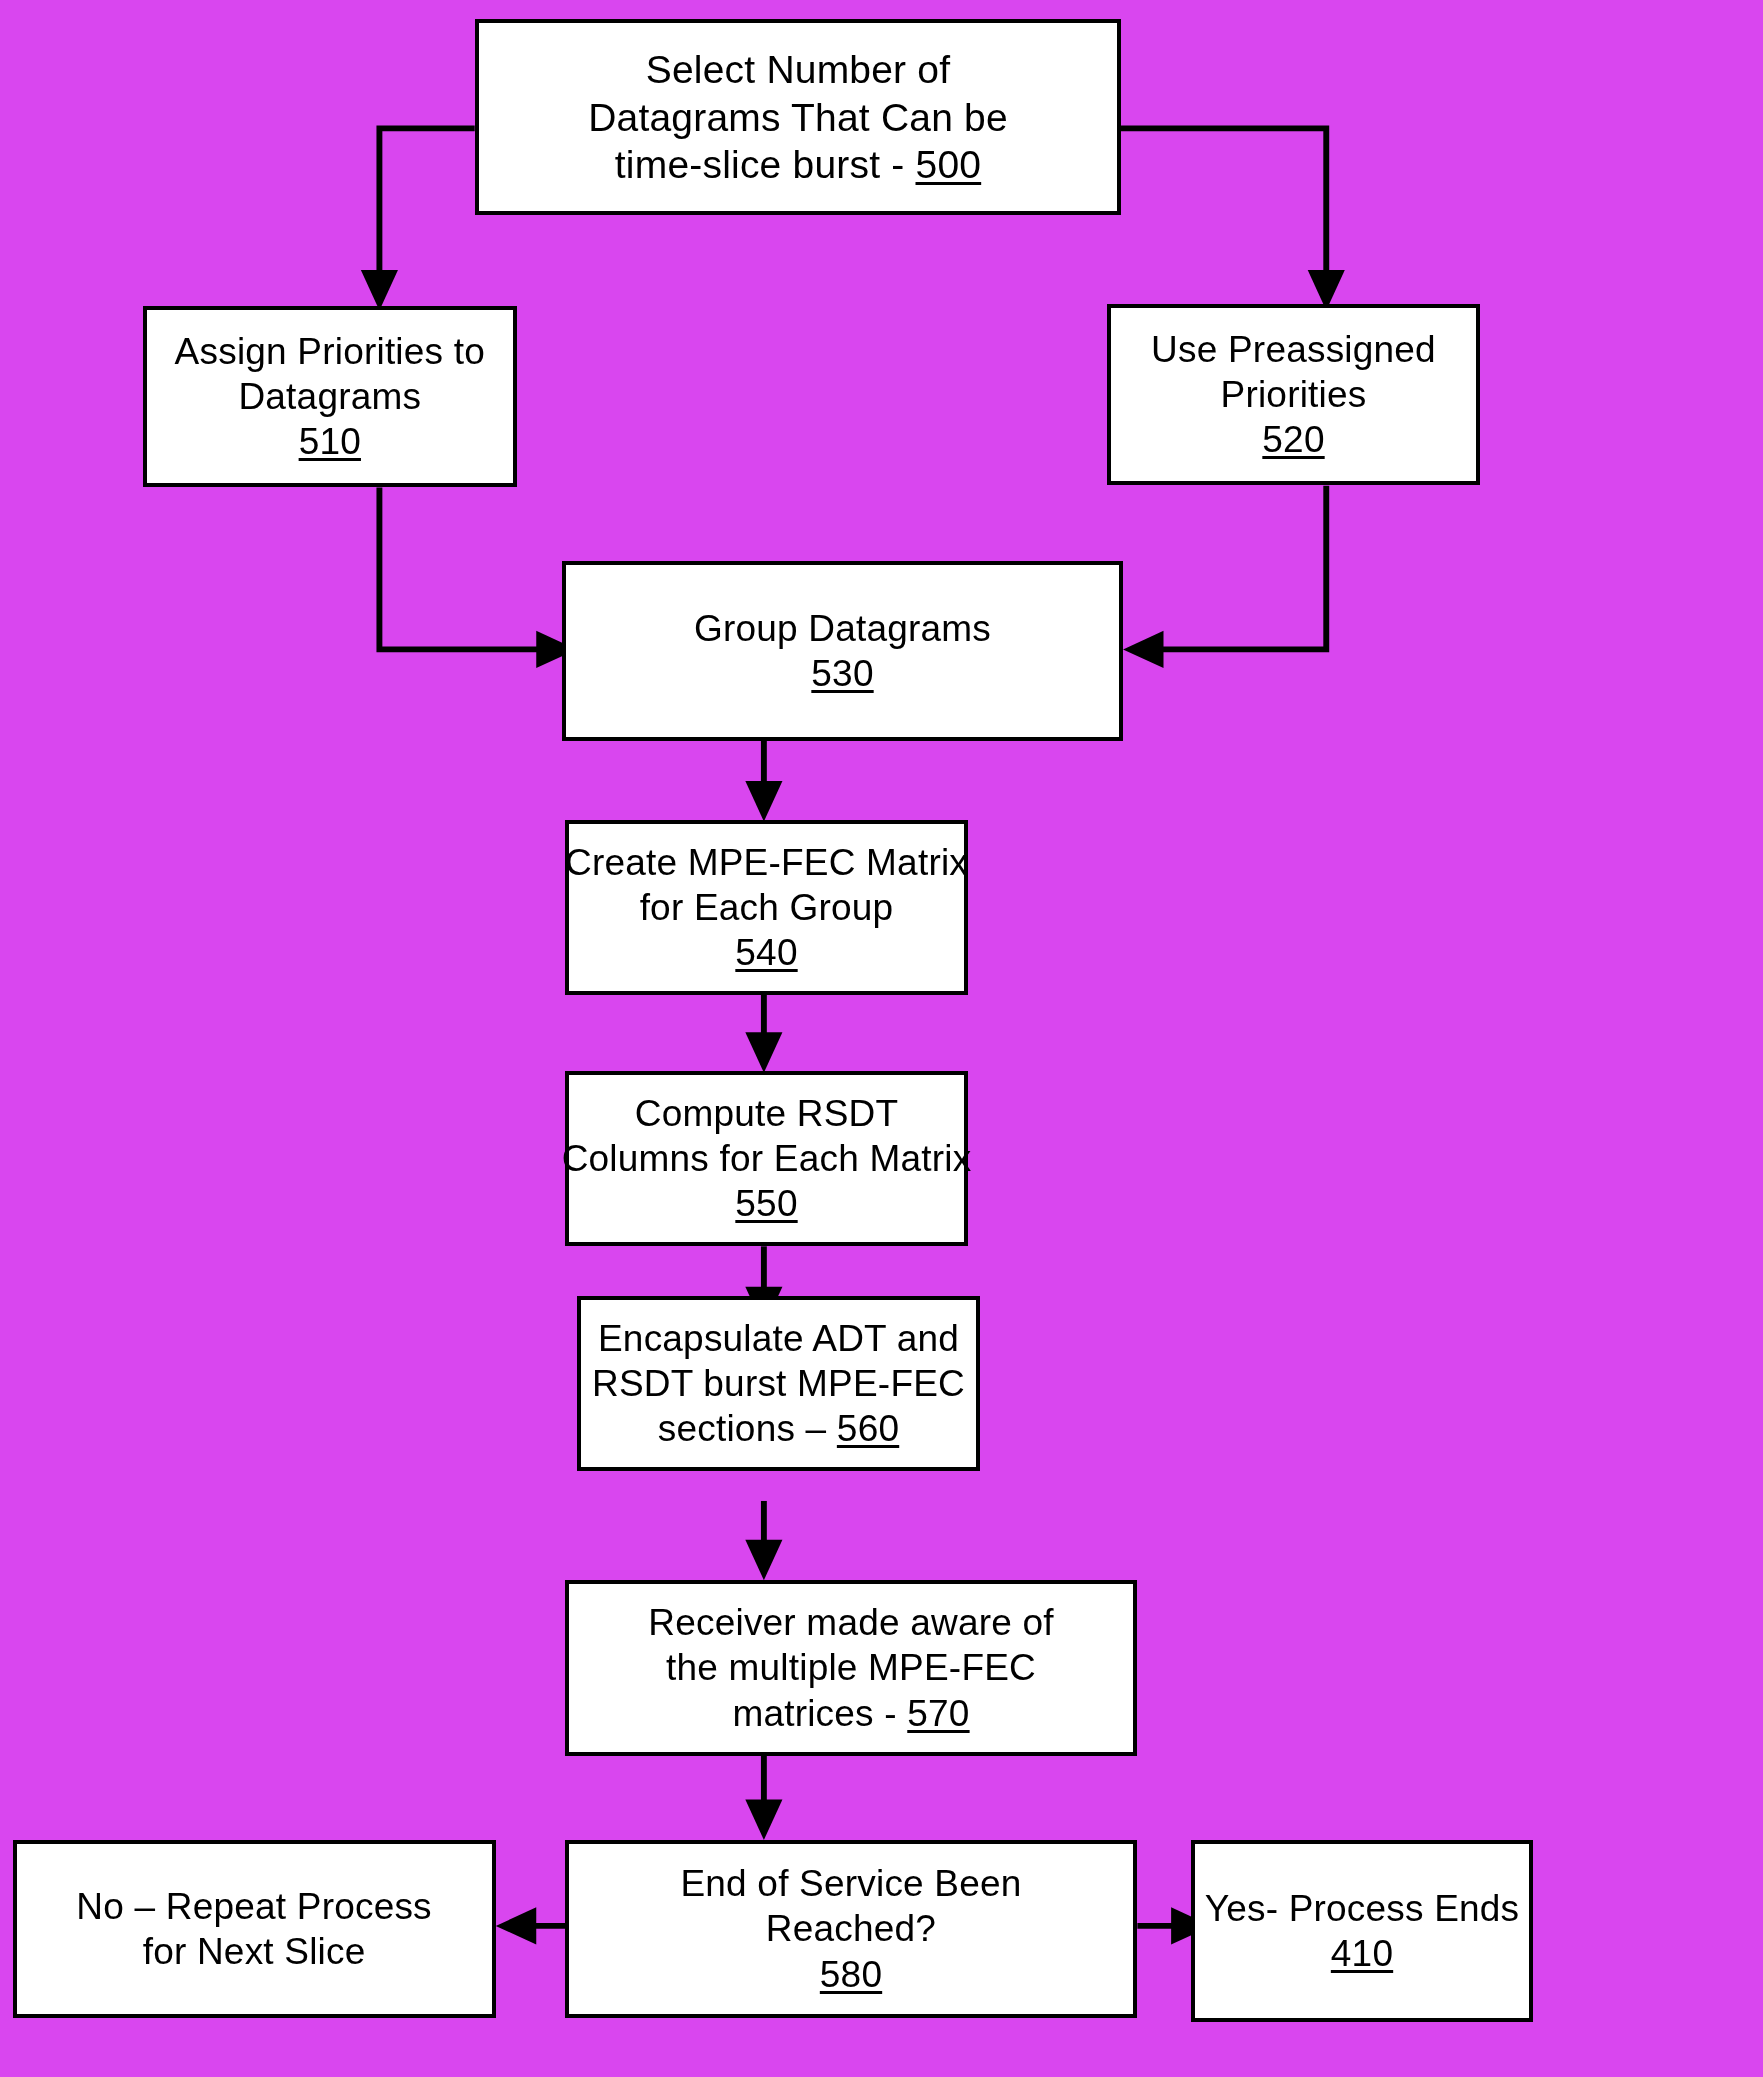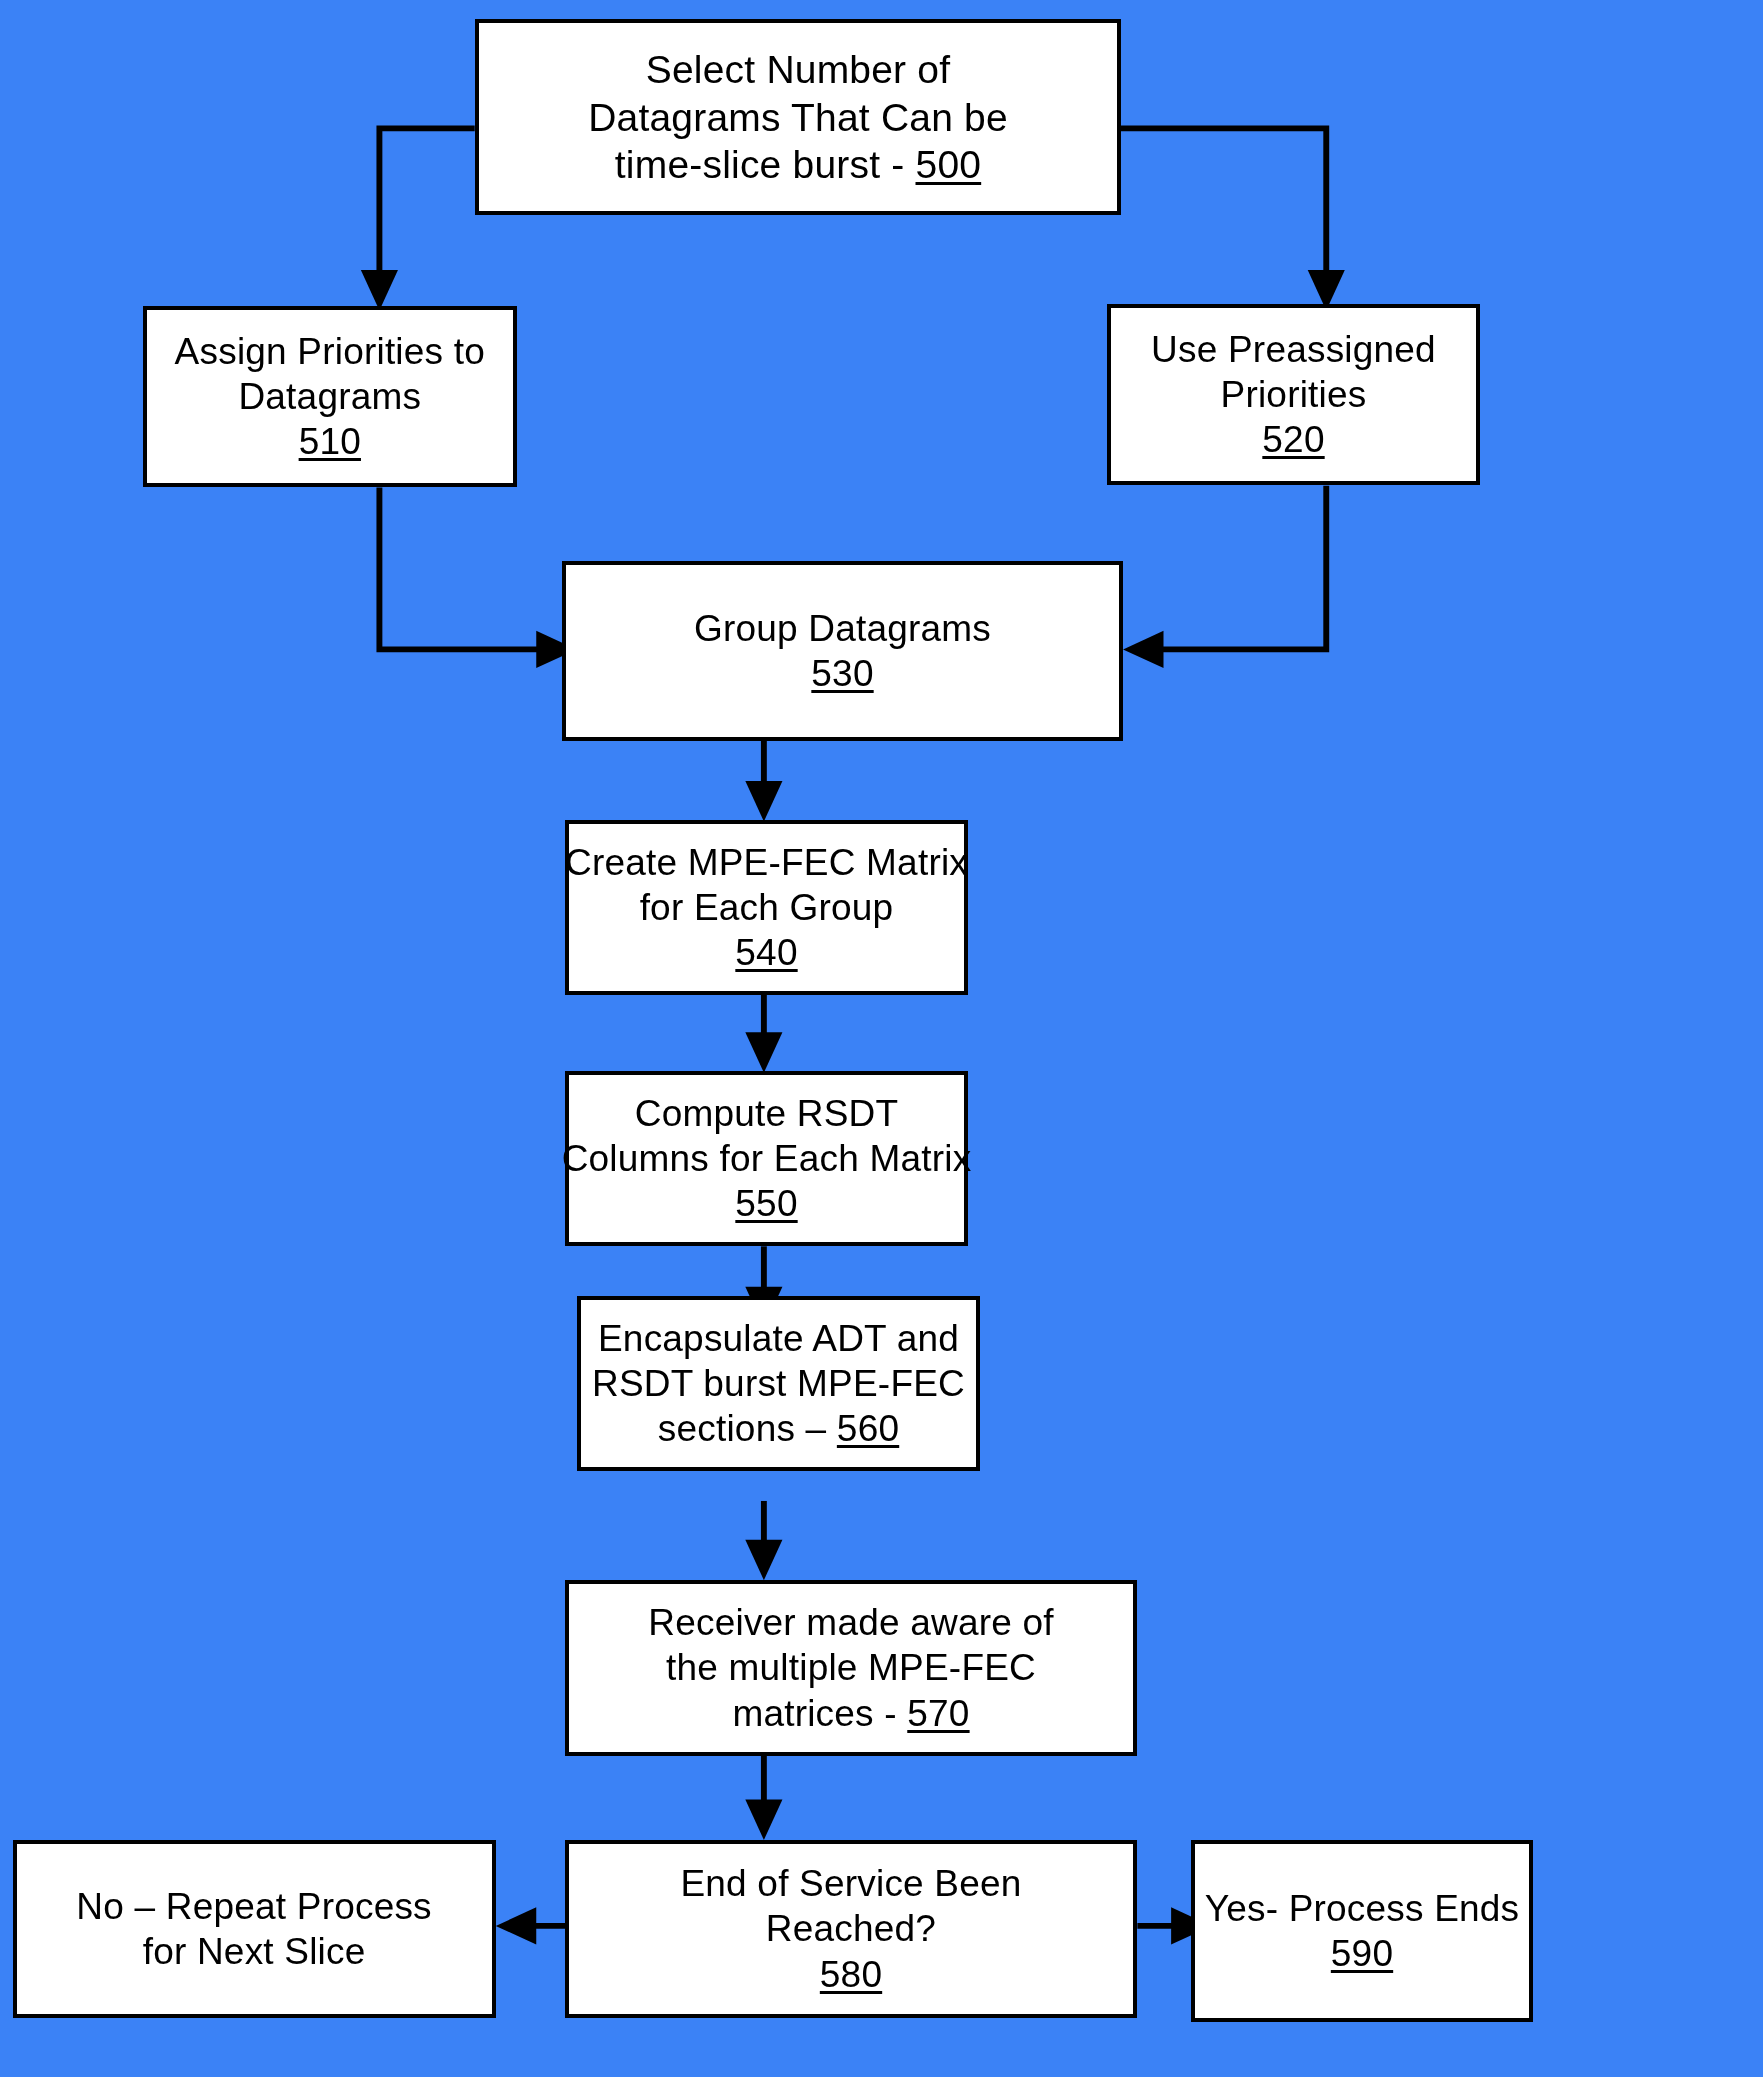--- a/index.html
+++ b/index.html
@@ -5,21 +5,21 @@
 <style>
   html, body {
     margin: 0;
     padding: 0;
     background: #ffffff;
   }
   #canvas {
     position: relative;
     width: 1763px;
     height: 2077px;
-    background: #3b82f6;
+    background: #d946ef;
     font-family: "Liberation Sans", "DejaVu Sans", sans-serif;
     overflow: hidden;
   }
   .node {
     position: absolute;
     box-sizing: border-box;
     border: 4.2px solid #000000;
     background: #ffffff;
     display: flex;
     flex-direction: column;
@@ -179,17 +179,17 @@
     <span class="line ref">580</span>
   </div>
 
   <div class="node" style="left:12.6px; top:1840px; width:483px; height:178px;">
     <span class="line">No – Repeat Process</span>
     <span class="line">for Next Slice</span>
   </div>
 
   <div class="node" style="left:1191px; top:1840px; width:342px; height:182px;">
     <span class="line">Yes- Process Ends</span>
-    <span class="line ref">590</span>
+    <span class="line ref">410</span>
   </div>
 
 </div>
 
 
 </body></html>

